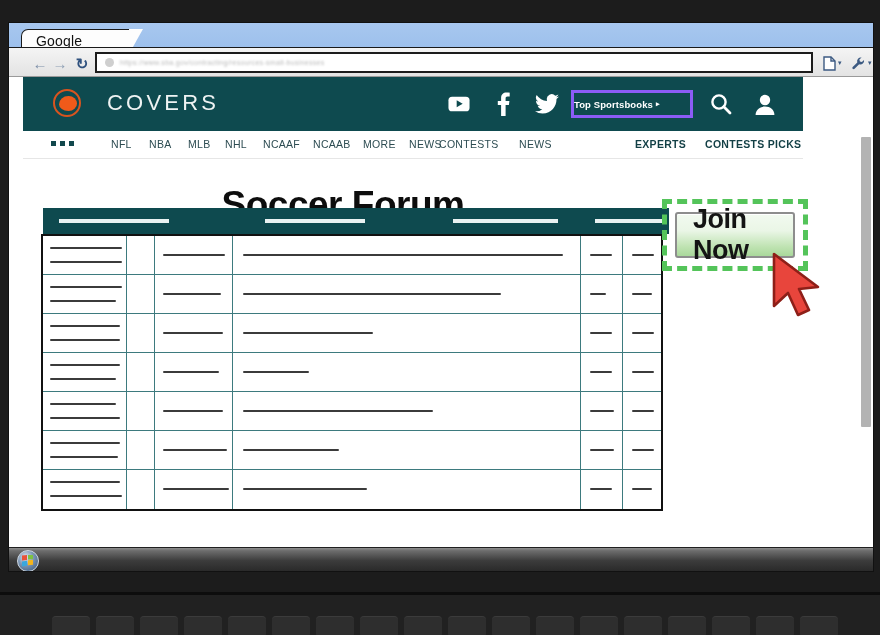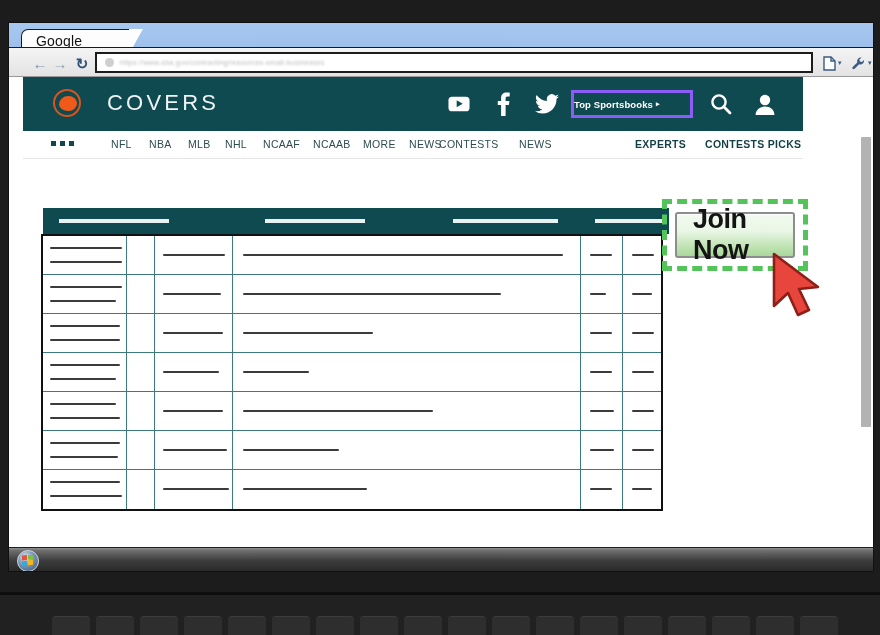--- a/index.html
+++ b/index.html
@@ -318,20 +318,21 @@
             <span class="nav-link" style="left:240px">NCAAF</span>
             <span class="nav-link" style="left:290px">NCAAB</span>
             <span class="nav-link" style="left:340px">MORE</span>
             <span class="nav-link" style="left:386px">NEWS</span>
             <span class="nav-link" style="left:416px">CONTESTS</span>
             <span class="nav-link" style="left:496px">NEWS</span>
             <span class="nav-link bold" style="left:612px">EXPERTS</span>
             <span class="nav-link bold" style="left:682px">CONTESTS PICKS</span>
           </div>
 
+          <h1 id="page-title">Soccer Forum</h1>
 
           <div id="table-header-bar">
               <span class="th-line" style="left: 16px; width: 110px; top: 11px;"></span>
               <span class="th-line" style="left: 222px; width: 100px; top: 11px;"></span>
               <span class="th-line" style="left: 410px; width: 105px; top: 11px;"></span>
               <span class="th-line" style="left: 552px; width: 38px; top: 11px;"></span>
               <span class="th-line" style="left: 584px; width: 38px; top: 11px;"></span>
             </div>
 
           <div id="data-table">

